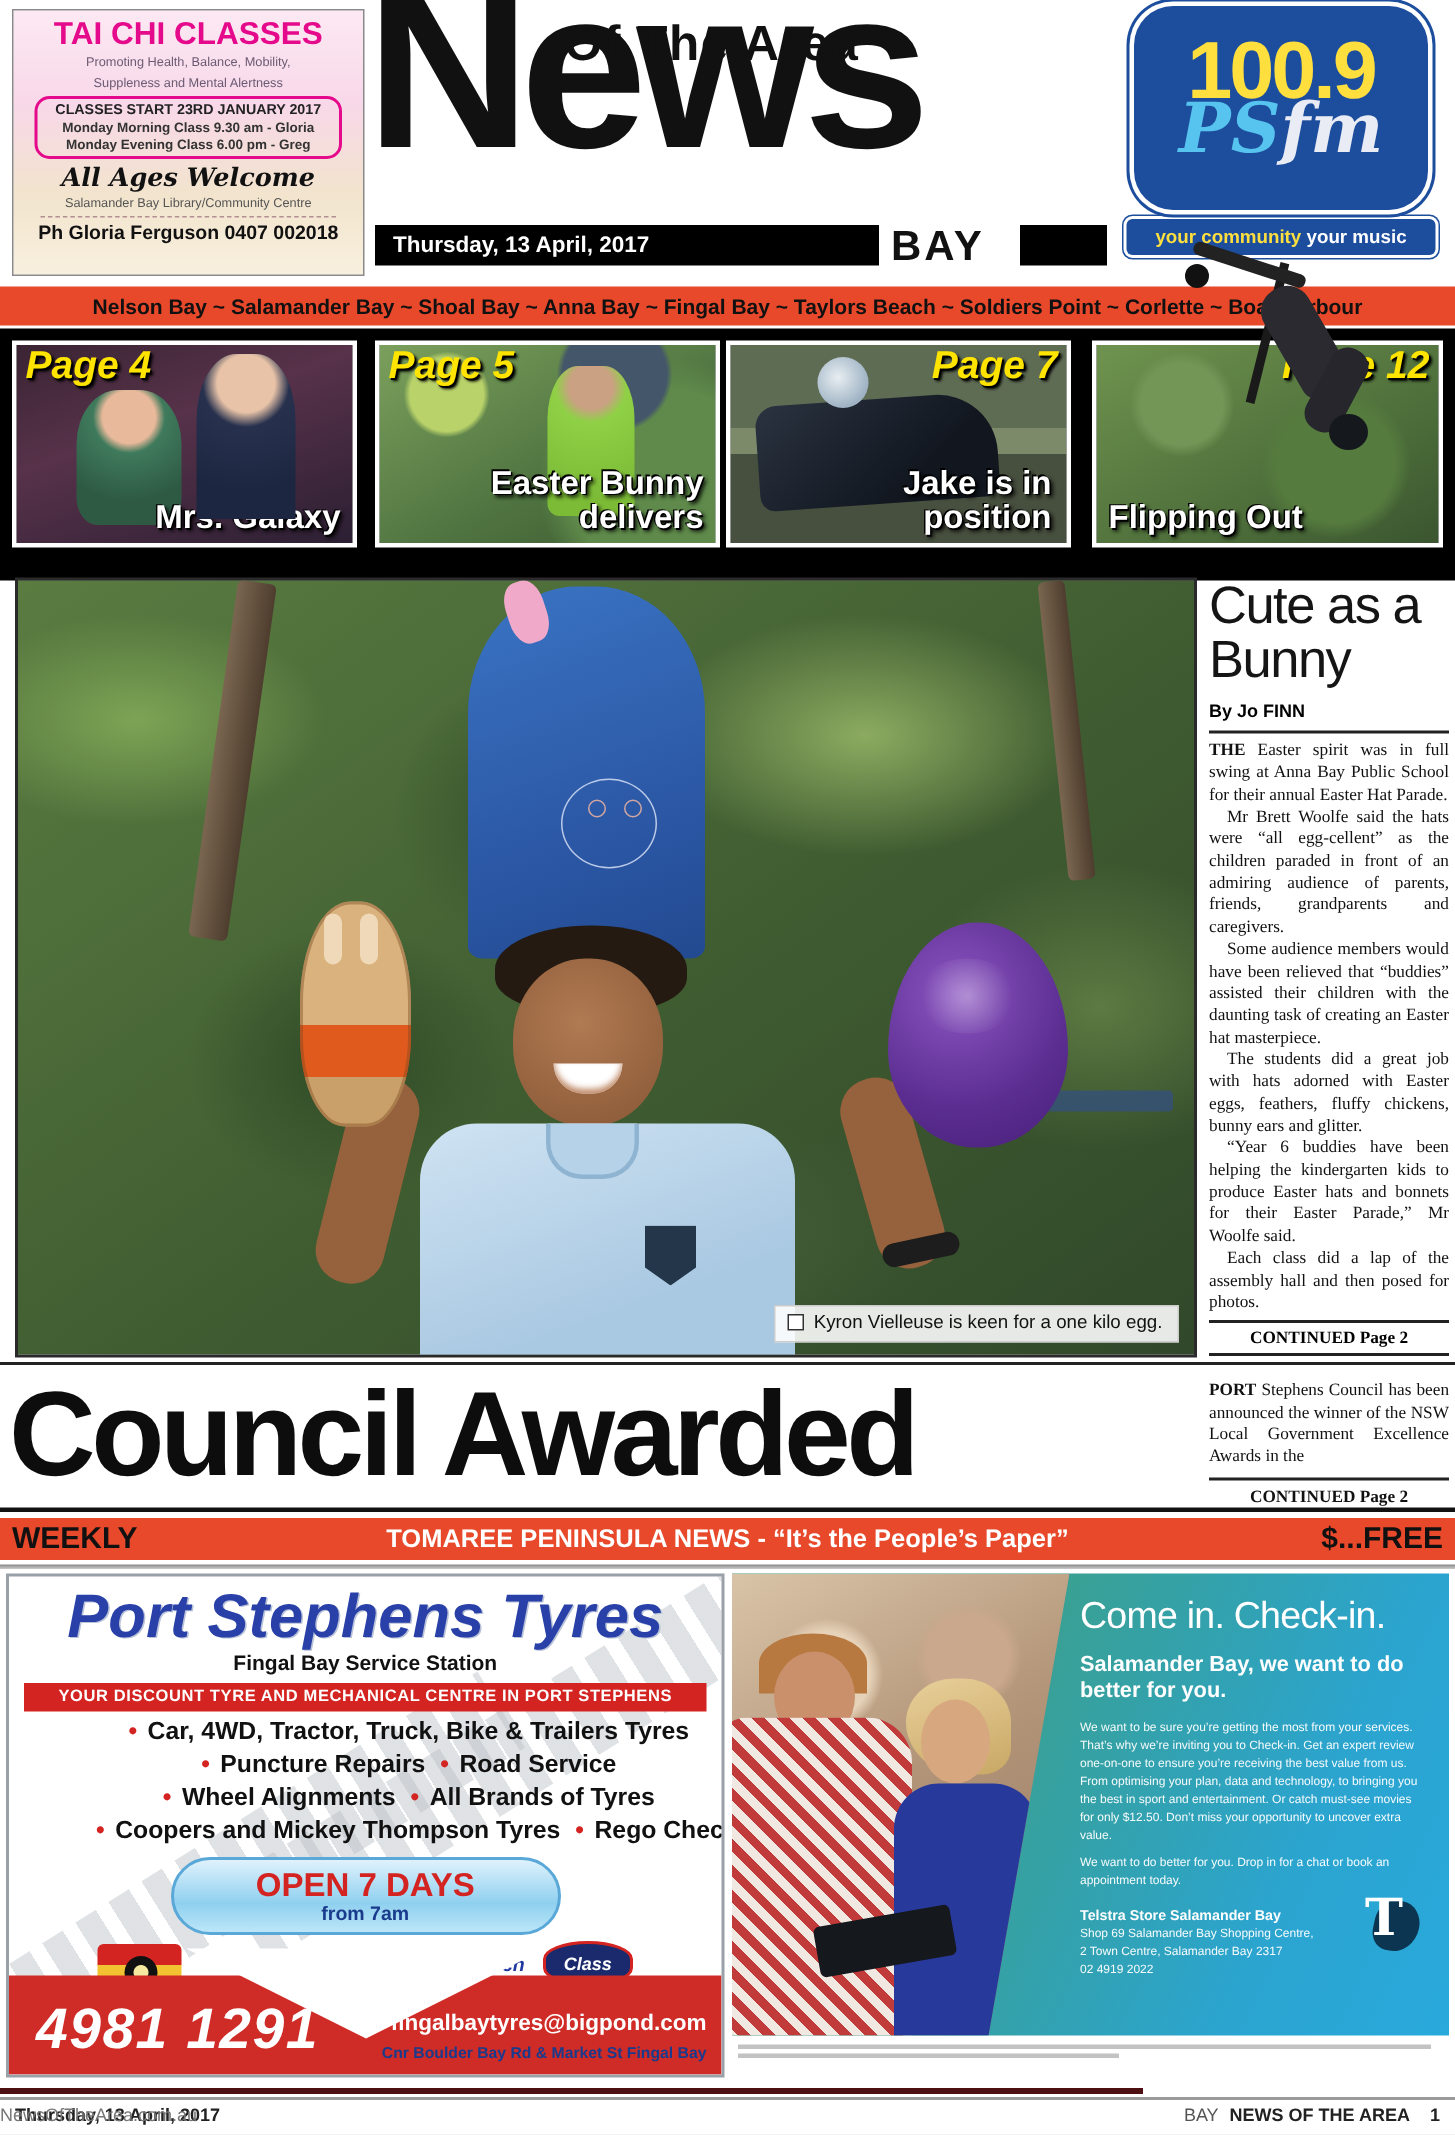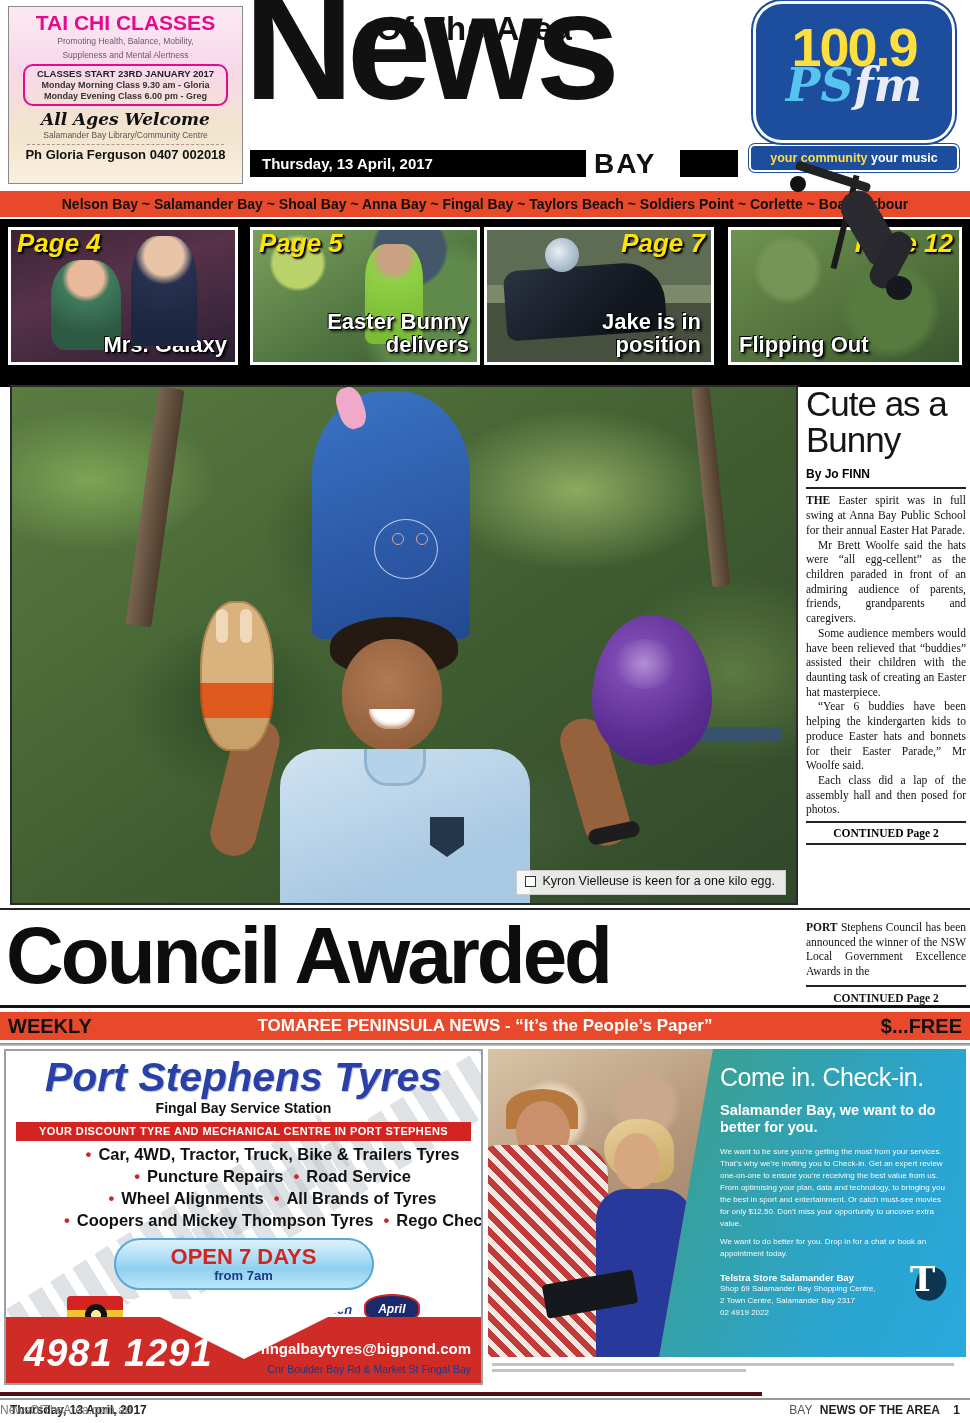--- a/index.html
+++ b/index.html
@@ -189,21 +189,21 @@
      color:#2038a0;font-weight:bold;font-style:italic;font-size:12px;padding:2px 10px;}
   #ty-bottom{position:absolute;left:0;bottom:0;width:100%;height:66px;background:#cf2b27;}
   #ty-bottom::before{content:"";position:absolute;left:50%;bottom:0;transform:translateX(-50%);
      border-left:150px solid transparent;border-right:150px solid transparent;border-bottom:0;
      border-top:0;width:0;height:0;
      border-bottom:66px solid transparent;}
   #ty-v{position:absolute;left:50%;bottom:24px;transform:translateX(-50%);
      width:0;height:0;border-left:120px solid transparent;border-right:120px solid transparent;border-top:60px solid #fff;}
   #ty-phone{position:absolute;left:18px;bottom:8px;color:#fff;font-size:38px;font-weight:bold;font-style:italic;letter-spacing:1px;}
   #ty-email{position:absolute;right:10px;bottom:26px;color:#fff;font-size:15px;font-weight:bold;}
-  #ty-addr{position:absolute;right:10px;bottom:8px;color:#1a3a8c;font-size:10.5px;font-weight:normal;}
+  #ty-addr{position:absolute;right:10px;bottom:8px;color:#1a3a8c;font-size:10.5px;font-weight:bold;}
 
   
   #telstra{left:488px;top:1049px;width:478px;height:308px;overflow:hidden;
      background:linear-gradient(115deg,#44a376 0%,#3aa091 35%,#2ba4cf 75%,#29a9dc 100%);}
   #tl-photo{position:absolute;left:0;top:0;width:225px;height:100%;
      clip-path:polygon(0 0,100% 0,76% 100%,0 100%);
      background:
        radial-gradient(circle at 28% 22%,#e6d2b8 0 10%,transparent 13%),
        radial-gradient(circle at 70% 18%,#caa88e 0 9%,transparent 12%),
        linear-gradient(150deg,#d9c4a8 0%,#b39579 45%,#8f755f 100%);}
@@ -339,20 +339,21 @@
   </div>
 
   <div id="article" class="abs">
     <h1>Cute as a Bunny</h1>
     <div class="byline">By Jo FINN</div>
     <hr>
     <div class="body">
       <p class="first"><b>THE</b> <span>Easter spirit was in full swing at Anna Bay Public School for their annual Easter Hat Parade.</span></p>
       <p>Mr Brett Woolfe said the hats were “all egg-cellent” as the children paraded in front of an admiring audience of parents, friends, grandparents and caregivers.</p>
       <p>Some audience members would have been relieved that “buddies” assisted their children with the daunting task of creating an Easter hat masterpiece.</p>
+      <p>The students did a great job with hats adorned with Easter eggs, feathers, fluffy chickens, bunny ears and glitter.</p>
       <p>“Year 6 buddies have been helping the kindergarten kids to produce Easter hats and bonnets for their Easter Parade,” Mr Woolfe said.</p>
       <p>Each class did a lap of the assembly hall and then posed for photos.</p>
     </div>
     <hr>
     <div class="cont">CONTINUED Page 2</div>
     <hr>
   </div>
 
   <div id="rule-top" class="abs"></div>
   <div id="council-head" class="abs">Council Awarded</div>
@@ -382,21 +383,21 @@
     <div class="ty-row"><span class="it">Coopers and Mickey Thompson Tyres</span><span class="it">Rego Checks</span></div>
     <div class="pill">
       <div class="open">OPEN 7 DAYS</div>
       <div class="from">from 7am</div>
     </div>
     <div id="brands">
       <div class="row">
         <span class="emblem"></span>
         <span class="toyo">TOYO TIRES</span>
         <span class="bfg">BFGoodrich</span>
-        <span class="cooper">April</span>
+        <span class="cooper">Class</span>
       </div>
       <span class="michelin">MICHELIN</span>
     </div>
     <div id="ty-bottom"></div>
     <div id="ty-v"></div>
     <div id="ty-phone">4981 1291</div>
     <div id="ty-email">E: fingalbaytyres@bigpond.com</div>
     <div id="ty-addr">Cnr Boulder Bay Rd &amp; Market St Fingal Bay</div>
   </div>
 

